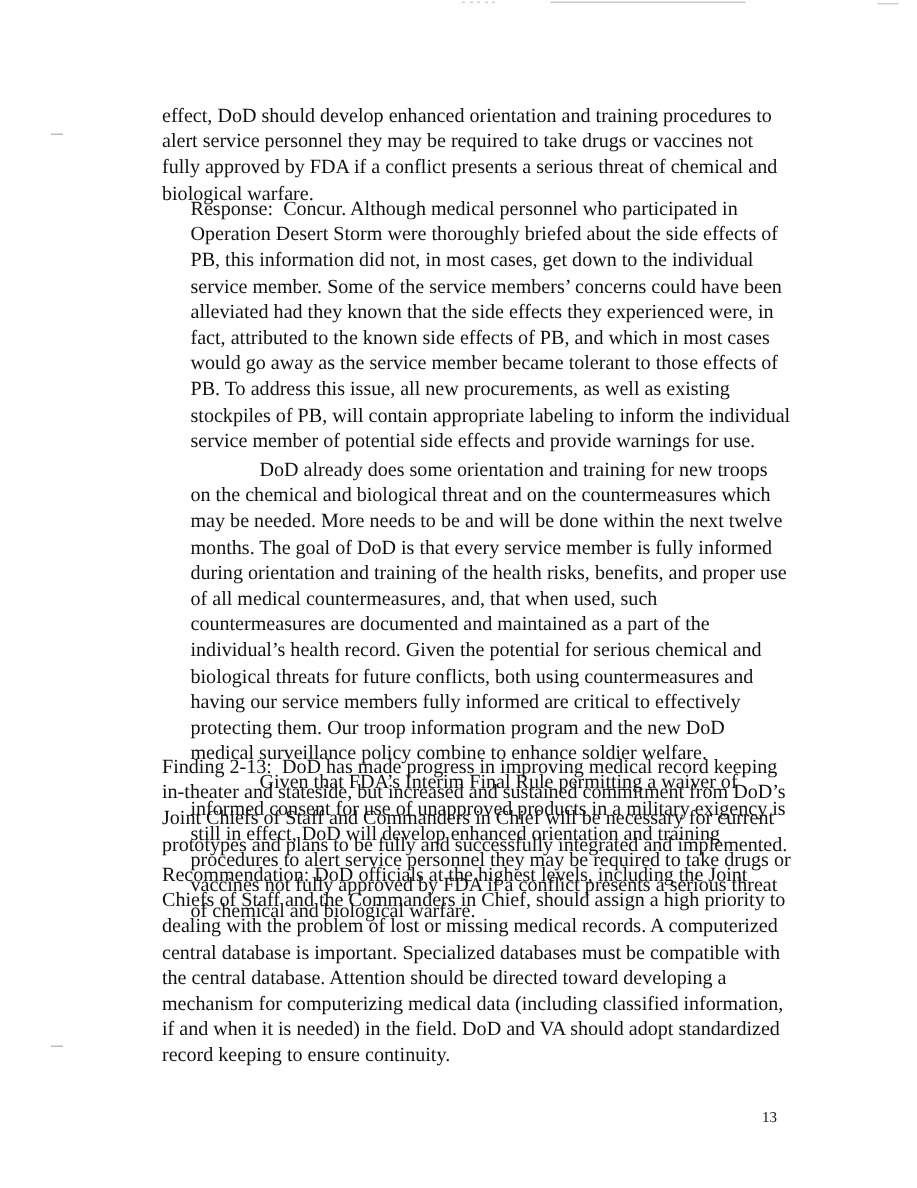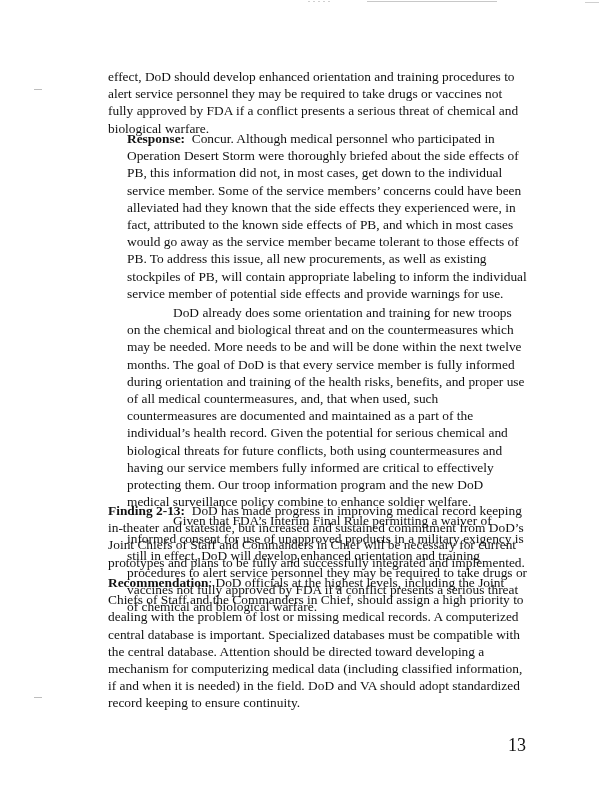--- a/index.html
+++ b/index.html
@@ -21,23 +21,23 @@
   .scan-mark-tr {
     position: absolute; top: 2px; left: 585px; width: 14px; height: 1px;
     background: #cfcfcf;
   }
   .margin-tick {
     position: absolute; width: 8px; height: 1px; background: #bdbdbd;
   }
   .block { position: absolute; }
   .para { margin: 2px; text-align: left; }
   .indent { text-indent: 46px; }
-  b { font-weight: bold; }
+  b { font-weight: normal; }
   .page-number {
-    position: absolute; left: 508px; top: 737px; font-size: 18px;
+    position: absolute; left: 508px; top: 737px; font-size: 10px;
   }
 </style>
 </head>
 <body>
 
 <div class="scan-dots-top"></div>
 <div class="scanline-top"></div>
 <div class="scan-mark-tr"></div>
 <div class="margin-tick" style="left:34px; top:89px;"></div>
 <div class="margin-tick" style="left:34px; top:697px;"></div>

